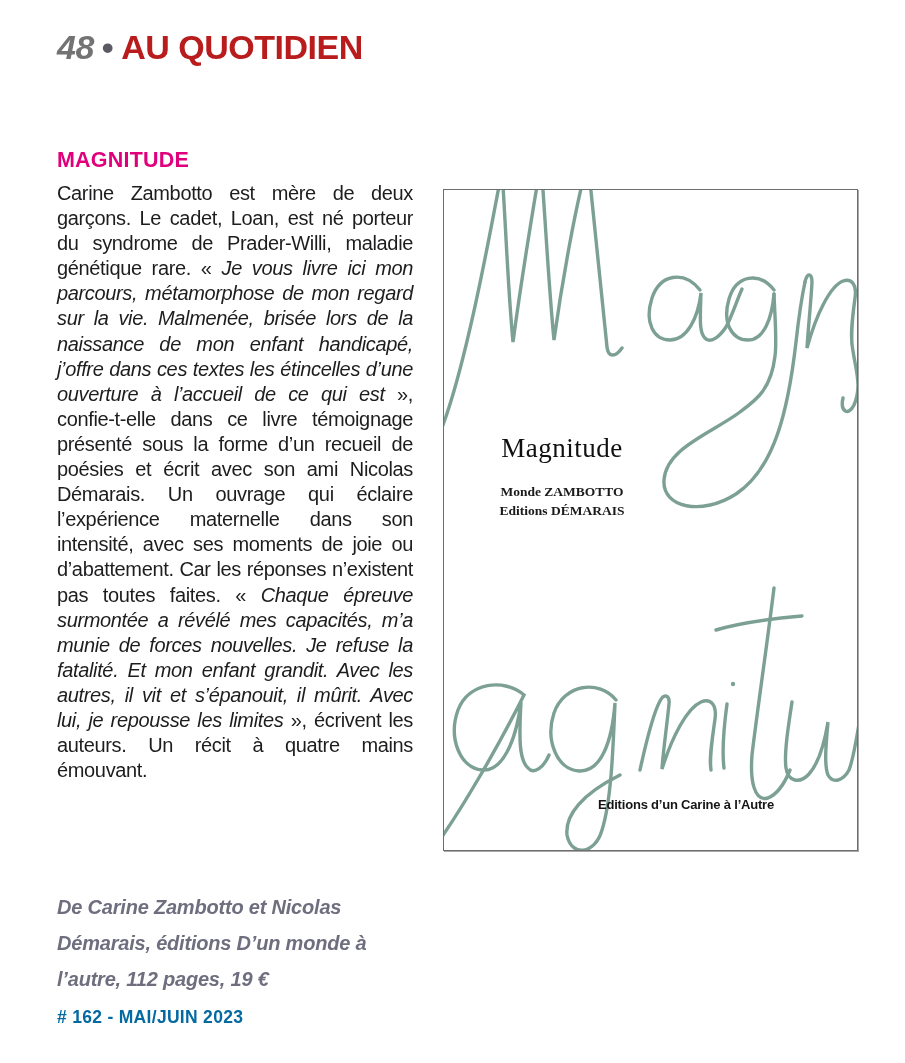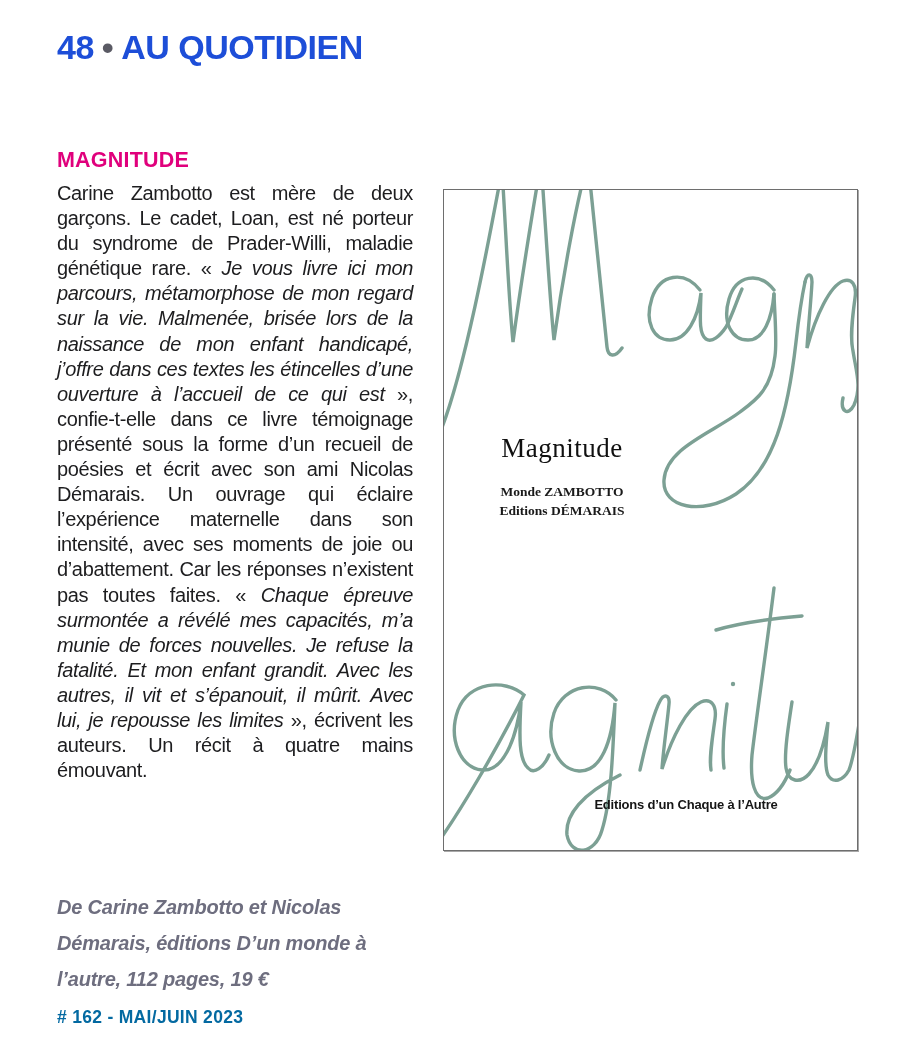--- a/index.html
+++ b/index.html
@@ -1,23 +1,23 @@
 <!DOCTYPE html>
 <html><head>
 <meta charset="utf-8">
 <style>
   html,body{margin:0;padding:0;}
   body{background:#ffffff;font-family:"Liberation Sans",sans-serif;}
   .page{position:relative;width:905px;height:1063px;background:#ffffff;overflow:hidden;}
 
   
   .mag-header{position:absolute;left:57px;top:28px;font-size:34px;font-weight:800;letter-spacing:-0.5px;white-space:nowrap;}
-  .pagenum{color:#1d4ed8;}
+  .pagenum{color:#737373;font-style:italic;}
   .sep-bullet{color:#5a5a64;padding:0 8px;}
-  .section-name{color:#1d4ed8;}
+  .section-name{color:#b91c1c;}
 
   
   .kicker{position:absolute;left:57px;top:110px;font-size:31px;font-weight:800;letter-spacing:-0.6px;color:#141414;}
   .article-title{position:absolute;left:57px;top:148px;font-size:21.5px;font-weight:800;letter-spacing:0.2px;color:#e0007c;}
 
   
   .body-col{position:absolute;left:57px;top:181px;width:356px;font-size:20px;line-height:25.1px;letter-spacing:-0.35px;color:#1d1d1f;text-align:justify;}
   .body-col .italic{font-style:italic;}
   .body-col .roman{font-style:normal;}
 
@@ -78,19 +78,19 @@
             <path d="M 272,440 C 295,433 335,428 358,426"></path>
             <path d="M 348,512 C 344,538 340,564 342,578 C 344,592 356,594 365,584 C 374,574 380,556 384,532 C 382,554 380,575 384,585 C 389,594 399,591 405,580 C 409,570 412,552 415,534"></path>
           </g>
         </g>
       </svg>
       <div class="cover-title">Magnitude</div>
       <div class="cover-authors">
         <div>Monde ZAMBOTTO</div>
         <div>Editions DÉMARAIS</div>
       </div>
-      <div class="cover-publisher">Editions d’un Chaque à l’Autre</div>
+      <div class="cover-publisher">Editions d’un Carine à l’Autre</div>
     </div>
   </div>
 
   <div class="footer"># 162 - MAI/JUIN 2023</div>
 
 </div>
 
 </body></html>

